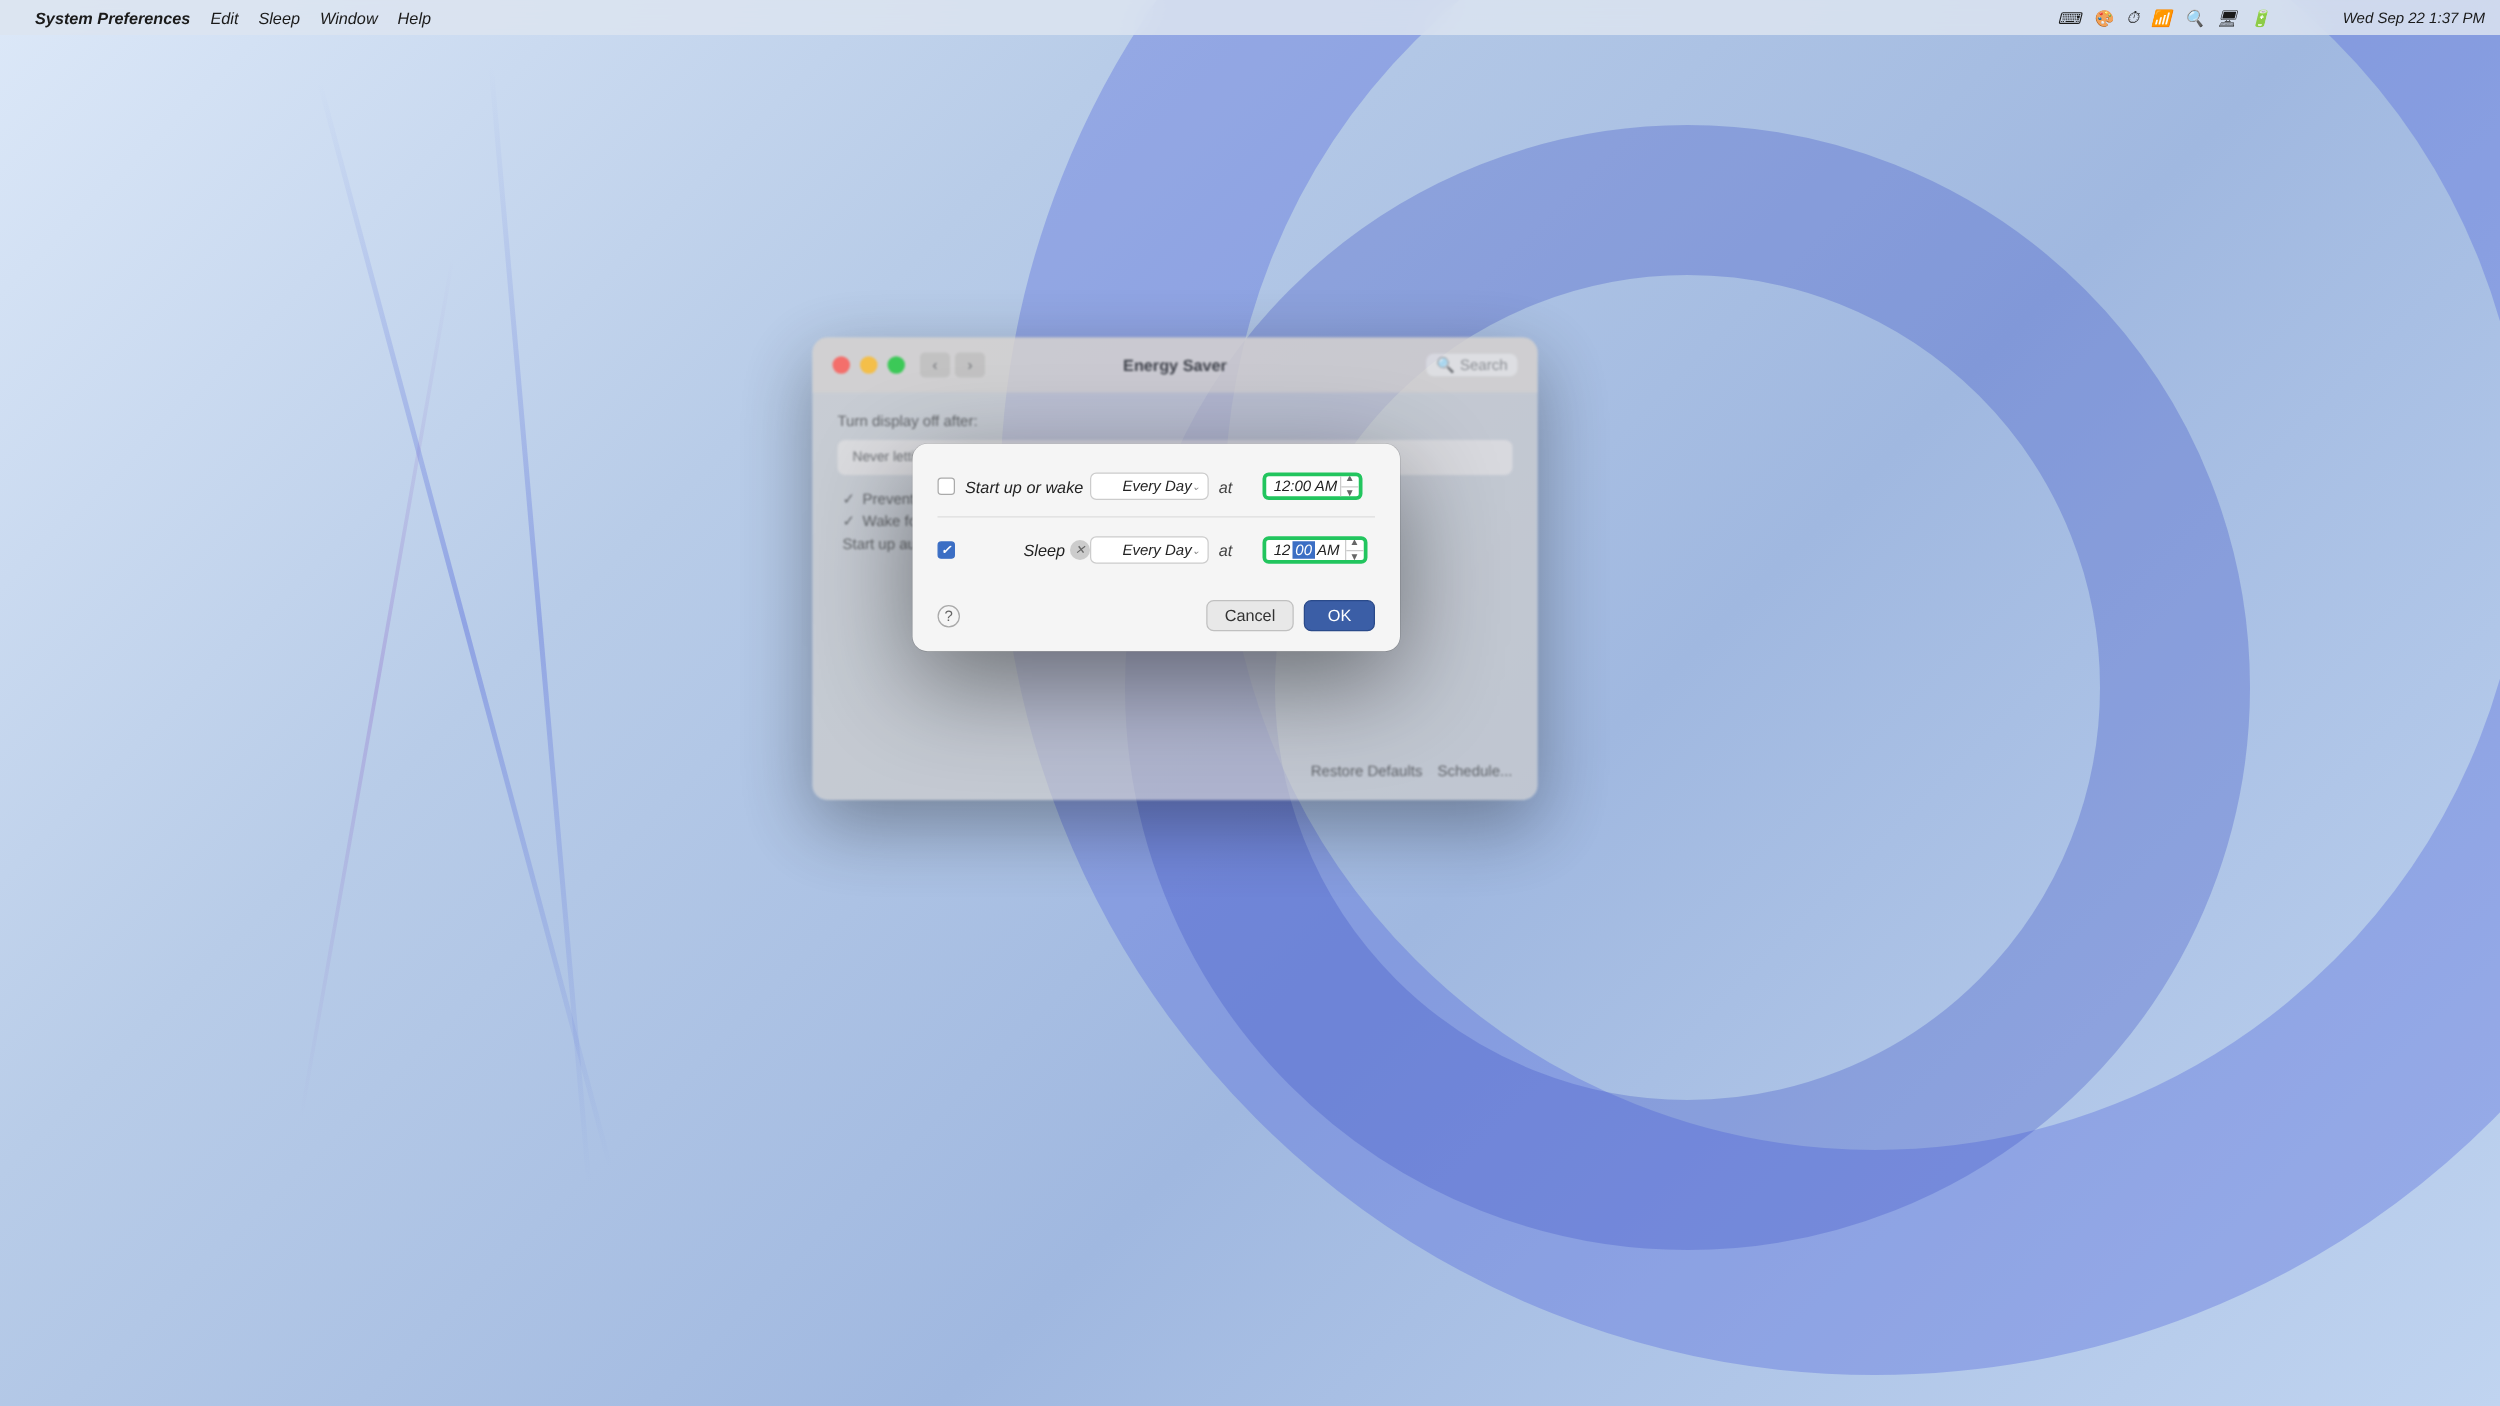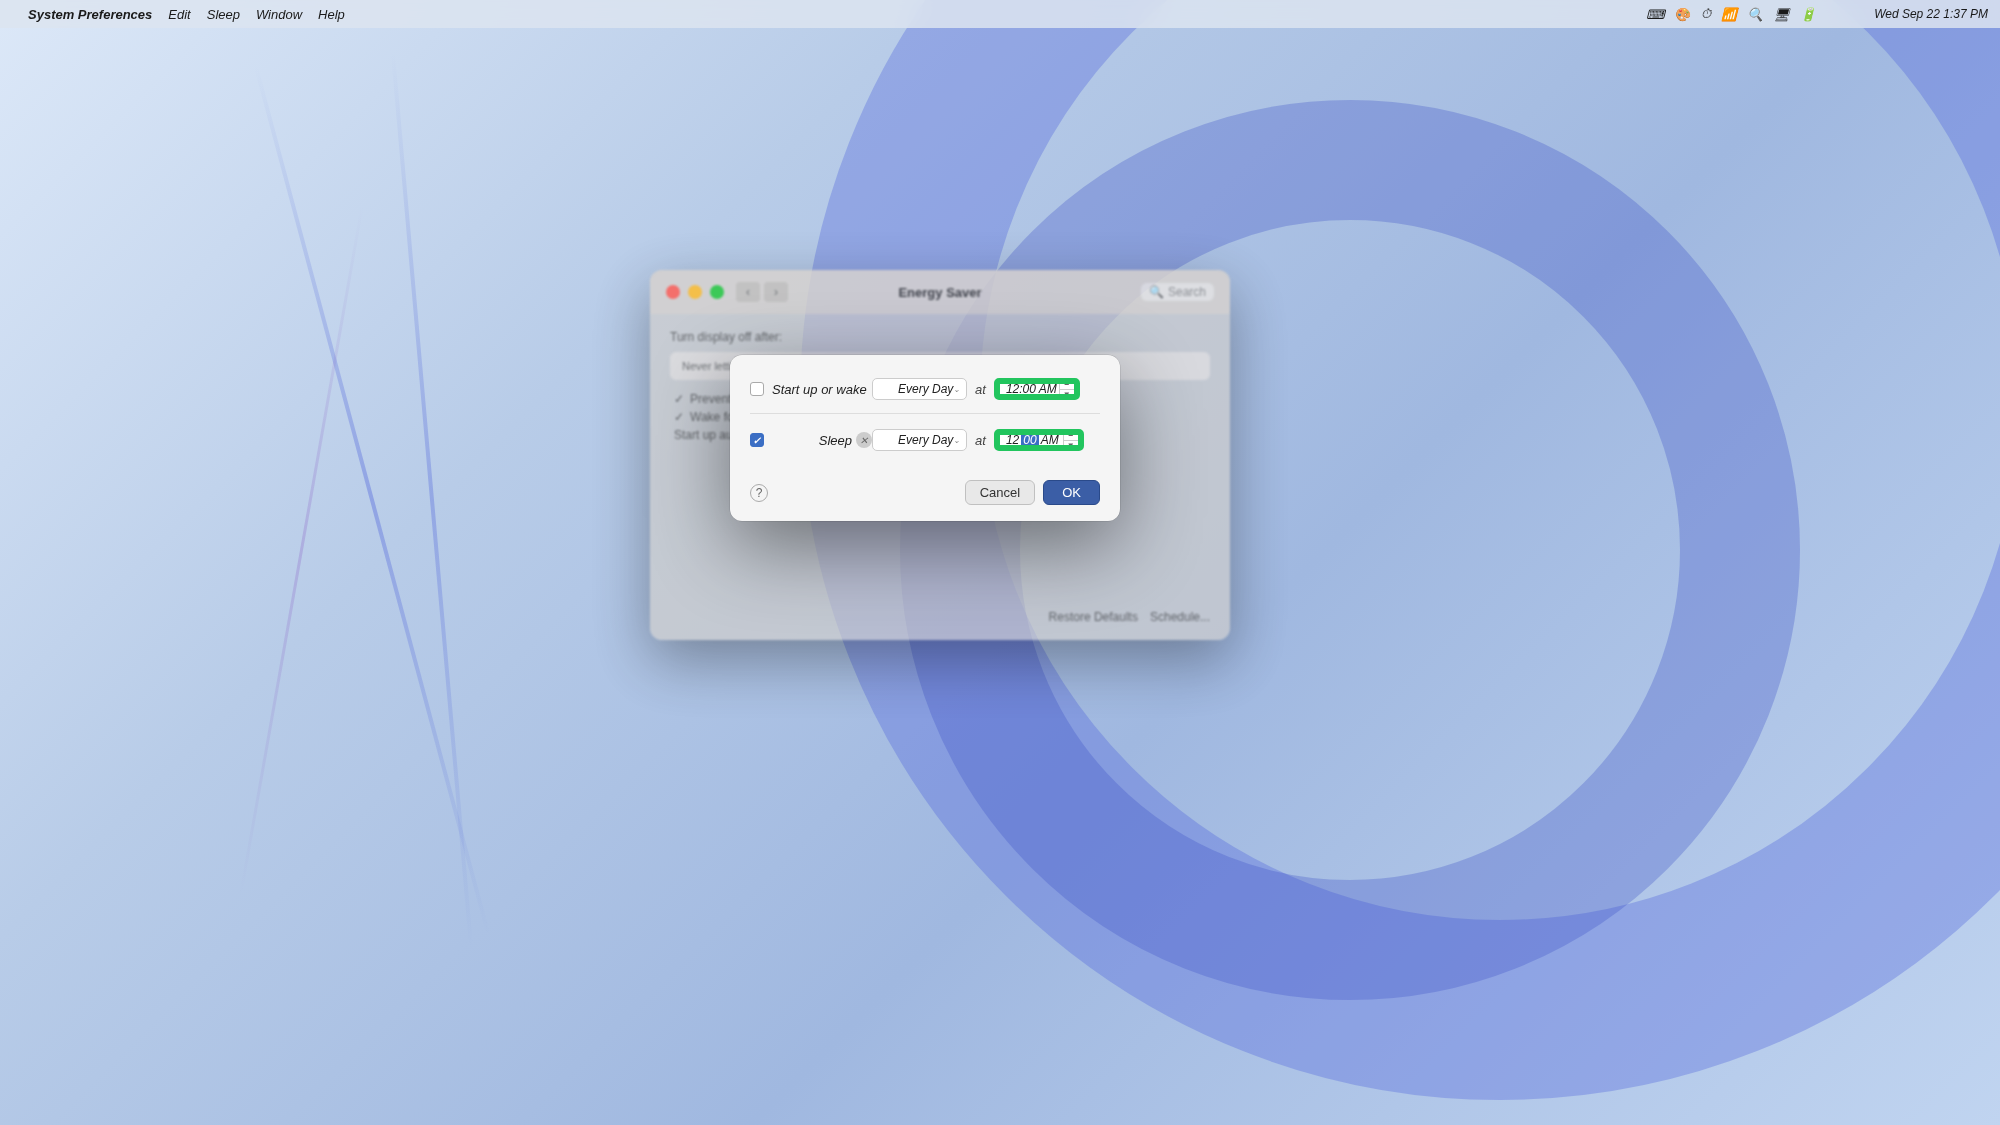--- a/index.html
+++ b/index.html
@@ -350,27 +350,27 @@
 
     .dialog-dropdown .arrow {
       margin-left: auto;
       font-size: 8px;
       color: #888;
     }
 
     .dialog-at {
       font-size: 13px;
       color: #444;
-      margin-right: 8px;
+      margin-right: 24px;
     }
 
     .dialog-time {
       display: flex;
       align-items: center;
-      border: 6px solid #22c55e;
+      border: 3px solid #22c55e;
       border-radius: 5px;
       background: white;
       height: 22px;
       overflow: hidden;
     }
 
     .time-value {
       padding: 0 2px 0 6px;
       font-size: 12px;
       color: #222;

